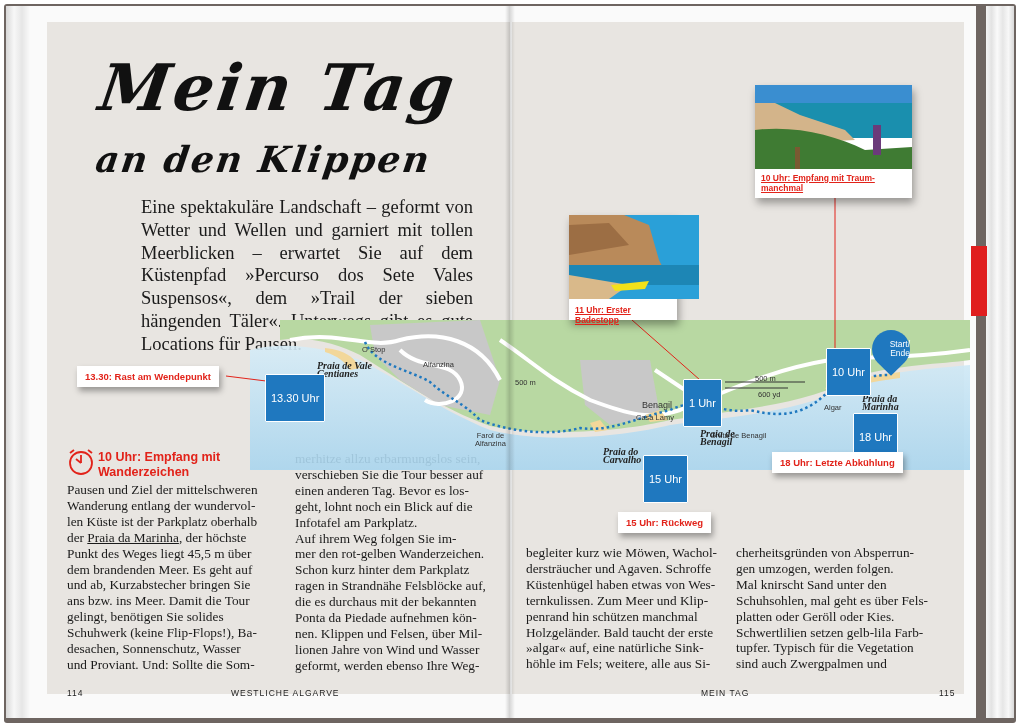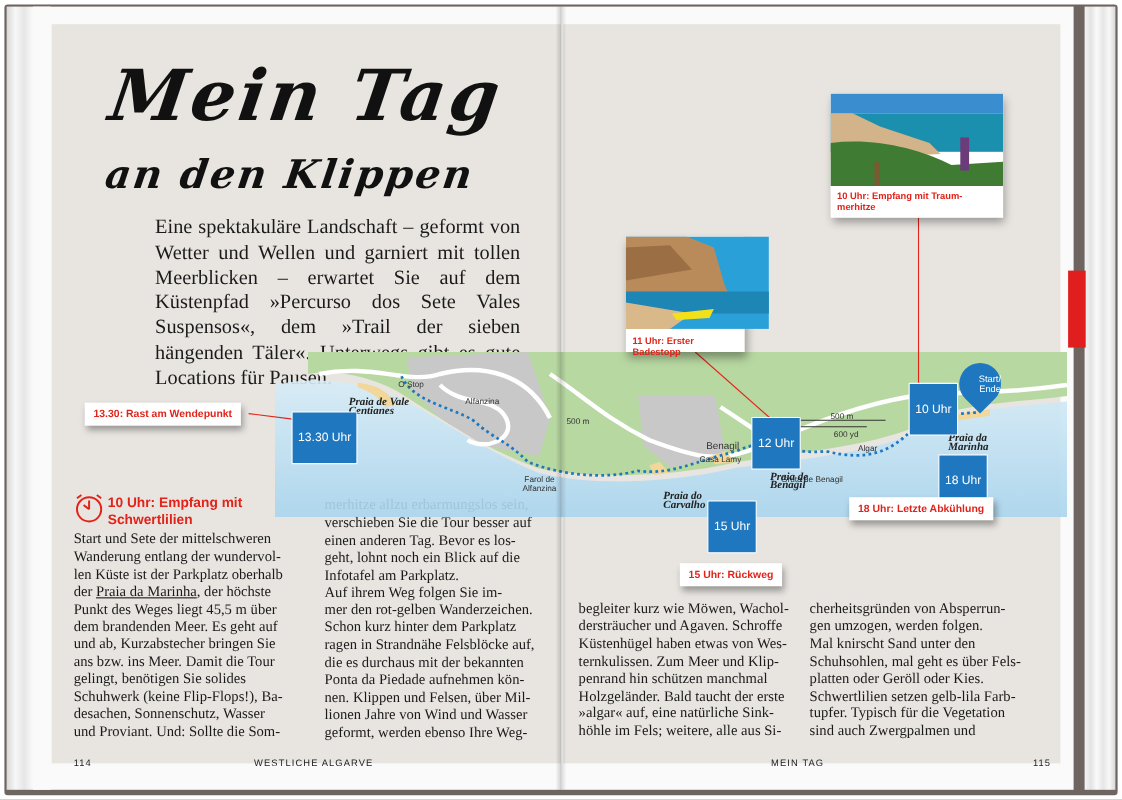--- a/index.html
+++ b/index.html
@@ -23,21 +23,21 @@
   .map { position:absolute; left:250px; top:320px; width:720px; height:150px; z-index:2; }
   .route-tag { position:absolute; background:#1f78bf; color:#fff; font-family:"Liberation Sans", sans-serif; font-size:11px; padding:17px 5px; border:1px solid #fff; border-radius:1px; z-index:4; }
   .callout { position:absolute; background:#fff; color:#e2231a; font-family:"Liberation Sans", sans-serif; font-weight:bold; font-size:9.5px; padding:5px 8px; box-shadow:2px 4px 6px rgba(0,0,0,0.35); z-index:4; white-space:nowrap; }
   .map-label { position:absolute; font-family:"Liberation Sans", sans-serif; font-size:7.5px; color:#333; z-index:3; }
   .map-label-beach { position:absolute; font-family:Liberation Serif, serif; font-size:10px; font-weight:bold; font-style:italic; color:#222; line-height:8px; z-index:3; }
   .pin { position:absolute; left:872px; top:330px; width:38px; height:38px; background:#1f78bf; border-radius:50% 50% 50% 0; transform:rotate(-45deg); z-index:4; }
   .pin-text { position:absolute; left:872px; top:340px; width:38px; text-align:right; color:#fff; font-family:"Liberation Sans", sans-serif; font-size:8.5px; line-height:9px; z-index:5; }
 
   .photo { position:absolute; background:#fff; box-shadow:2px 5px 8px rgba(0,0,0,0.35); z-index:4; }
   .photo-img { position:absolute; left:0; top:0; }
-  .photo-caption { position:absolute; left:6px; color:#e2231a; font-family:"Liberation Sans", sans-serif; font-weight:bold; font-size:8.5px; line-height:10px; }
+  .photo-caption { position:absolute; left:6px; color:#e2231a; font-family:"Liberation Sans", sans-serif; font-weight:bold; font-size:8.5px; line-height:10px;text-decoration:underline; }
 
   .section-head { position:absolute; left:98px; top:450px; color:#e2231a; font-family:"Liberation Sans", sans-serif; font-weight:bold; font-size:12.5px; line-height:15px; }
   .clock-icon { position:absolute; left:66px; top:448px; width:30px; height:28px; }
   .col { position:absolute; font-family:"Liberation Serif", serif; font-size:13.3px; line-height:15.9px; color:#1a1a1a; white-space:pre-line; }
   .col-1 { left:67px; top:482px; width:216px; }
   .col-2 { left:295px; top:451px; width:210px; }
   .col-3 { left:526px; top:545px; width:200px; }
   .col-4 { left:736px; top:545px; width:220px; }
   .footer { position:absolute; top:688px; font-family:"Liberation Sans", sans-serif; font-size:8.5px; letter-spacing:1px; color:#222; }
   .underline { text-decoration:underline; }
@@ -90,21 +90,21 @@
 </svg>
 
 <div class="map-label" style="left:515px;top:378px;">500 m</div>
 <div class="map-label" style="left:758px;top:390px;">600 yd</div>
 <div class="map-label" style="left:755px;top:374px;">500 m</div>
 
 <div class="map-label" style="left:362px;top:345px;">O Stop</div>
 <div class="map-label" style="left:423px;top:360px;">Alfanzina</div>
 <div class="map-label" style="left:642px;top:400px;font-size:9px;">Benagil</div>
 <div class="map-label" style="left:636px;top:413px;">Casa Lamy</div>
-<div class="map-label" style="left:780px;top:403px;text-align:right;">Algar</div>
+<div class="map-label" style="left:824px;top:403px;text-align:right;">Algar</div>
 <div class="map-label" style="left:710px;top:432px;line-height:8px;">Gruta de Benagil</div>
 
 <div class="map-label" style="left:475px;top:432px;line-height:8px;text-align:center;">
   <div>Farol de</div>
   <div>Alfanzina</div>
 </div>
 
 <div class="map-label-beach" style="left:317px;top:362px;">
   <div>Praia de Vale</div>
   <div>Centianes</div>
@@ -116,21 +116,21 @@
 <div class="map-label-beach" style="left:700px;top:430px;">
   <div>Praia de</div>
   <div>Benagil</div>
 </div>
 <div class="map-label-beach" style="left:862px;top:395px;">
   <div>Praia da</div>
   <div>Marinha</div>
 </div>
 
 <div class="route-tag" style="left:265px;top:374px;">13.30 Uhr</div>
-<div class="route-tag" style="left:683px;top:379px;">12 Uhr</div>
+<div class="route-tag" style="left:683px;top:379px;">1 Uhr</div>
 <div class="route-tag" style="left:826px;top:348px;">10 Uhr</div>
 <div class="route-tag" style="left:643px;top:455px;">15 Uhr</div>
 <div class="route-tag" style="left:853px;top:413px;">18 Uhr</div>
 
 <svg style="position:absolute;left:0;top:0;z-index:3;" width="1020" height="727">
   <line x1="226" y1="376" x2="266" y2="381" stroke="#e2231a" stroke-width="1"></line>
   <line x1="658" y1="468" x2="662" y2="492" stroke="#e2231a" stroke-width="1"></line>
   <line x1="868" y1="428" x2="880" y2="454" stroke="#e2231a" stroke-width="1"></line>
   <line x1="632" y1="320" x2="700" y2="380" stroke="#e2231a" stroke-width="1"></line>
   <line x1="835" y1="198" x2="835" y2="349" stroke="#e2231a" stroke-width="1"></line>
@@ -162,37 +162,37 @@
   <svg class="photo-img" width="157" height="84">
     <rect width="157" height="18" fill="#3a8ed0"></rect>
     <rect y="18" width="157" height="35" fill="#1a8fae"></rect>
     <path d="M0,18 L20,18 L45,30 L90,45 L100,55 L0,60 Z" fill="#d3b48a"></path>
     <path d="M0,45 C40,40 80,50 110,65 L157,62 L157,84 L0,84 Z" fill="#3f7b33"></path>
     <rect x="118" y="40" width="8" height="30" fill="#6b3b7a"></rect>
     <rect x="40" y="62" width="5" height="22" fill="#7a5a32"></rect>
   </svg>
   <div class="photo-caption" style="top:88px;">
     <div>10 Uhr: Empfang mit Traum-</div>
-    <div>merhitze</div>
+    <div>manchmal</div>
   </div>
 </div>
 
 <svg class="clock-icon" viewBox="0 0 30 28">
   <circle cx="15" cy="15" r="11" stroke="#e2231a" stroke-width="1.8" fill="none"></circle>
   <line x1="15" y1="15" x2="15" y2="7" stroke="#e2231a" stroke-width="1.8"></line>
   <line x1="15" y1="15" x2="10" y2="11" stroke="#e2231a" stroke-width="1.8"></line>
   <line x1="4" y1="5" x2="8" y2="2" stroke="#e2231a" stroke-width="1.8"></line>
   <line x1="26" y1="5" x2="22" y2="2" stroke="#e2231a" stroke-width="1.8"></line>
 </svg>
 <div class="section-head">
   <div>10 Uhr: Empfang mit</div>
-  <div>Schwertlilien</div>
-</div>
-
-<div class="col col-1"><span>Start und Sete der mittelschweren
+  <div>Wanderzeichen</div>
+</div>
+
+<div class="col col-1"><span>Pausen und Ziel der mittelschweren
 Wanderung entlang der wundervol-
 len Küste ist der Parkplatz oberhalb
 der </span><span class="underline">Praia da Marinha</span><span>, der höchste
 Punkt des Weges liegt 45,5 m über
 dem brandenden Meer. Es geht auf
 und ab, Kurzabstecher bringen Sie
 ans bzw. ins Meer. Damit die Tour
 gelingt, benötigen Sie solides
 Schuhwerk (keine Flip-Flops!), Ba-
 desachen, Sonnenschutz, Wasser

